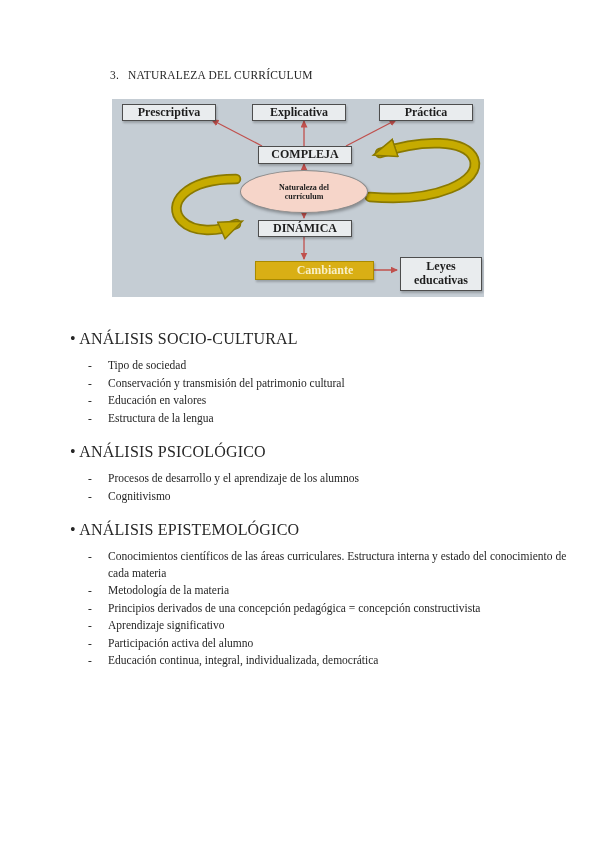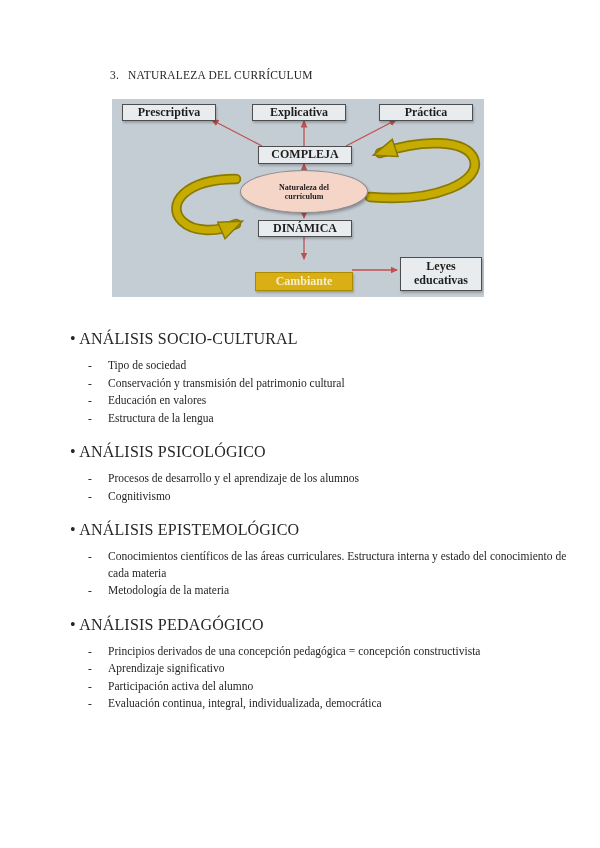--- a/index.html
+++ b/index.html
@@ -12,21 +12,21 @@
   .diagram{position:absolute;top:99px;left:112px;width:372px;height:198px;background:#c5cdd4;}
   .dlayer{position:absolute;left:0;top:0;}
   .dbox{position:absolute;background:#e9ecee;border:1px solid #4d4d4d;font-size:12px;font-weight:bold;
         display:flex;align-items:center;justify-content:center;text-align:center;line-height:1.15;
         color:#1d1d1d;box-shadow:1px 2px 2px rgba(0,0,0,0.22);}
   #box-prescriptiva{left:10px;top:5px;width:92px;height:15px;}
   #box-explicativa{left:140px;top:5px;width:92px;height:15px;}
   #box-practica{left:267px;top:5px;width:92px;height:15px;}
   #box-compleja{left:146px;top:47px;width:92px;height:16px;}
   #box-dinamica{left:146px;top:121px;width:92px;height:15px;}
-  #box-cambiante{left:143px;top:173px;width:96px;height:17px;}
+  #box-cambiante{left:143px;top:162px;width:96px;height:17px;padding-left:21px;}
   #box-leyes{left:288px;top:158px;width:80px;height:32px;}
   .gold{background:#d9af15;border:1px solid #a98a00;color:#f7efc8;}
   .ellipse{position:absolute;left:128px;top:71px;width:126px;height:41px;background:#f6d5c9;border:1px solid #8a8a8a;
            border-radius:50%;display:flex;align-items:center;justify-content:center;text-align:center;
            font-size:8px;font-weight:bold;color:#1d1d1d;box-shadow:1px 2px 3px rgba(0,0,0,0.3);}
   .ellipse span{display:block;width:74px;}
   
   .content{position:absolute;top:313px;left:0;width:600px;}
   #heading4{margin-left:90px;}
   .section-title{margin:17px 8px 9px 70px;font-size:16px;letter-spacing:0.2px;}
@@ -106,23 +106,22 @@
 
     <div class="section">
       <div class="section-title">ANÁLISIS EPISTEMOLÓGICO</div>
       <ul class="items">
         <li>Conocimientos científicos de las áreas curriculares. Estructura interna y estado del conocimiento de cada materia</li>
         <li>Metodología de la materia</li>
       </ul>
     </div>
 
     <div class="section">
-      <div class="section-title">ANÁLISIS PEDAGÓGICO</div>
       <ul class="items">
         <li>Principios derivados de una concepción pedagógica = concepción constructivista</li>
         <li>Aprendizaje significativo</li>
         <li>Participación activa del alumno</li>
-        <li>Evaluación continua, integral, individualizada, democrática</li>
+        <li>Educación continua, integral, individualizada, democrática</li>
       </ul>
     </div>
 
   </div>
 </div>
 
 </body></html>

